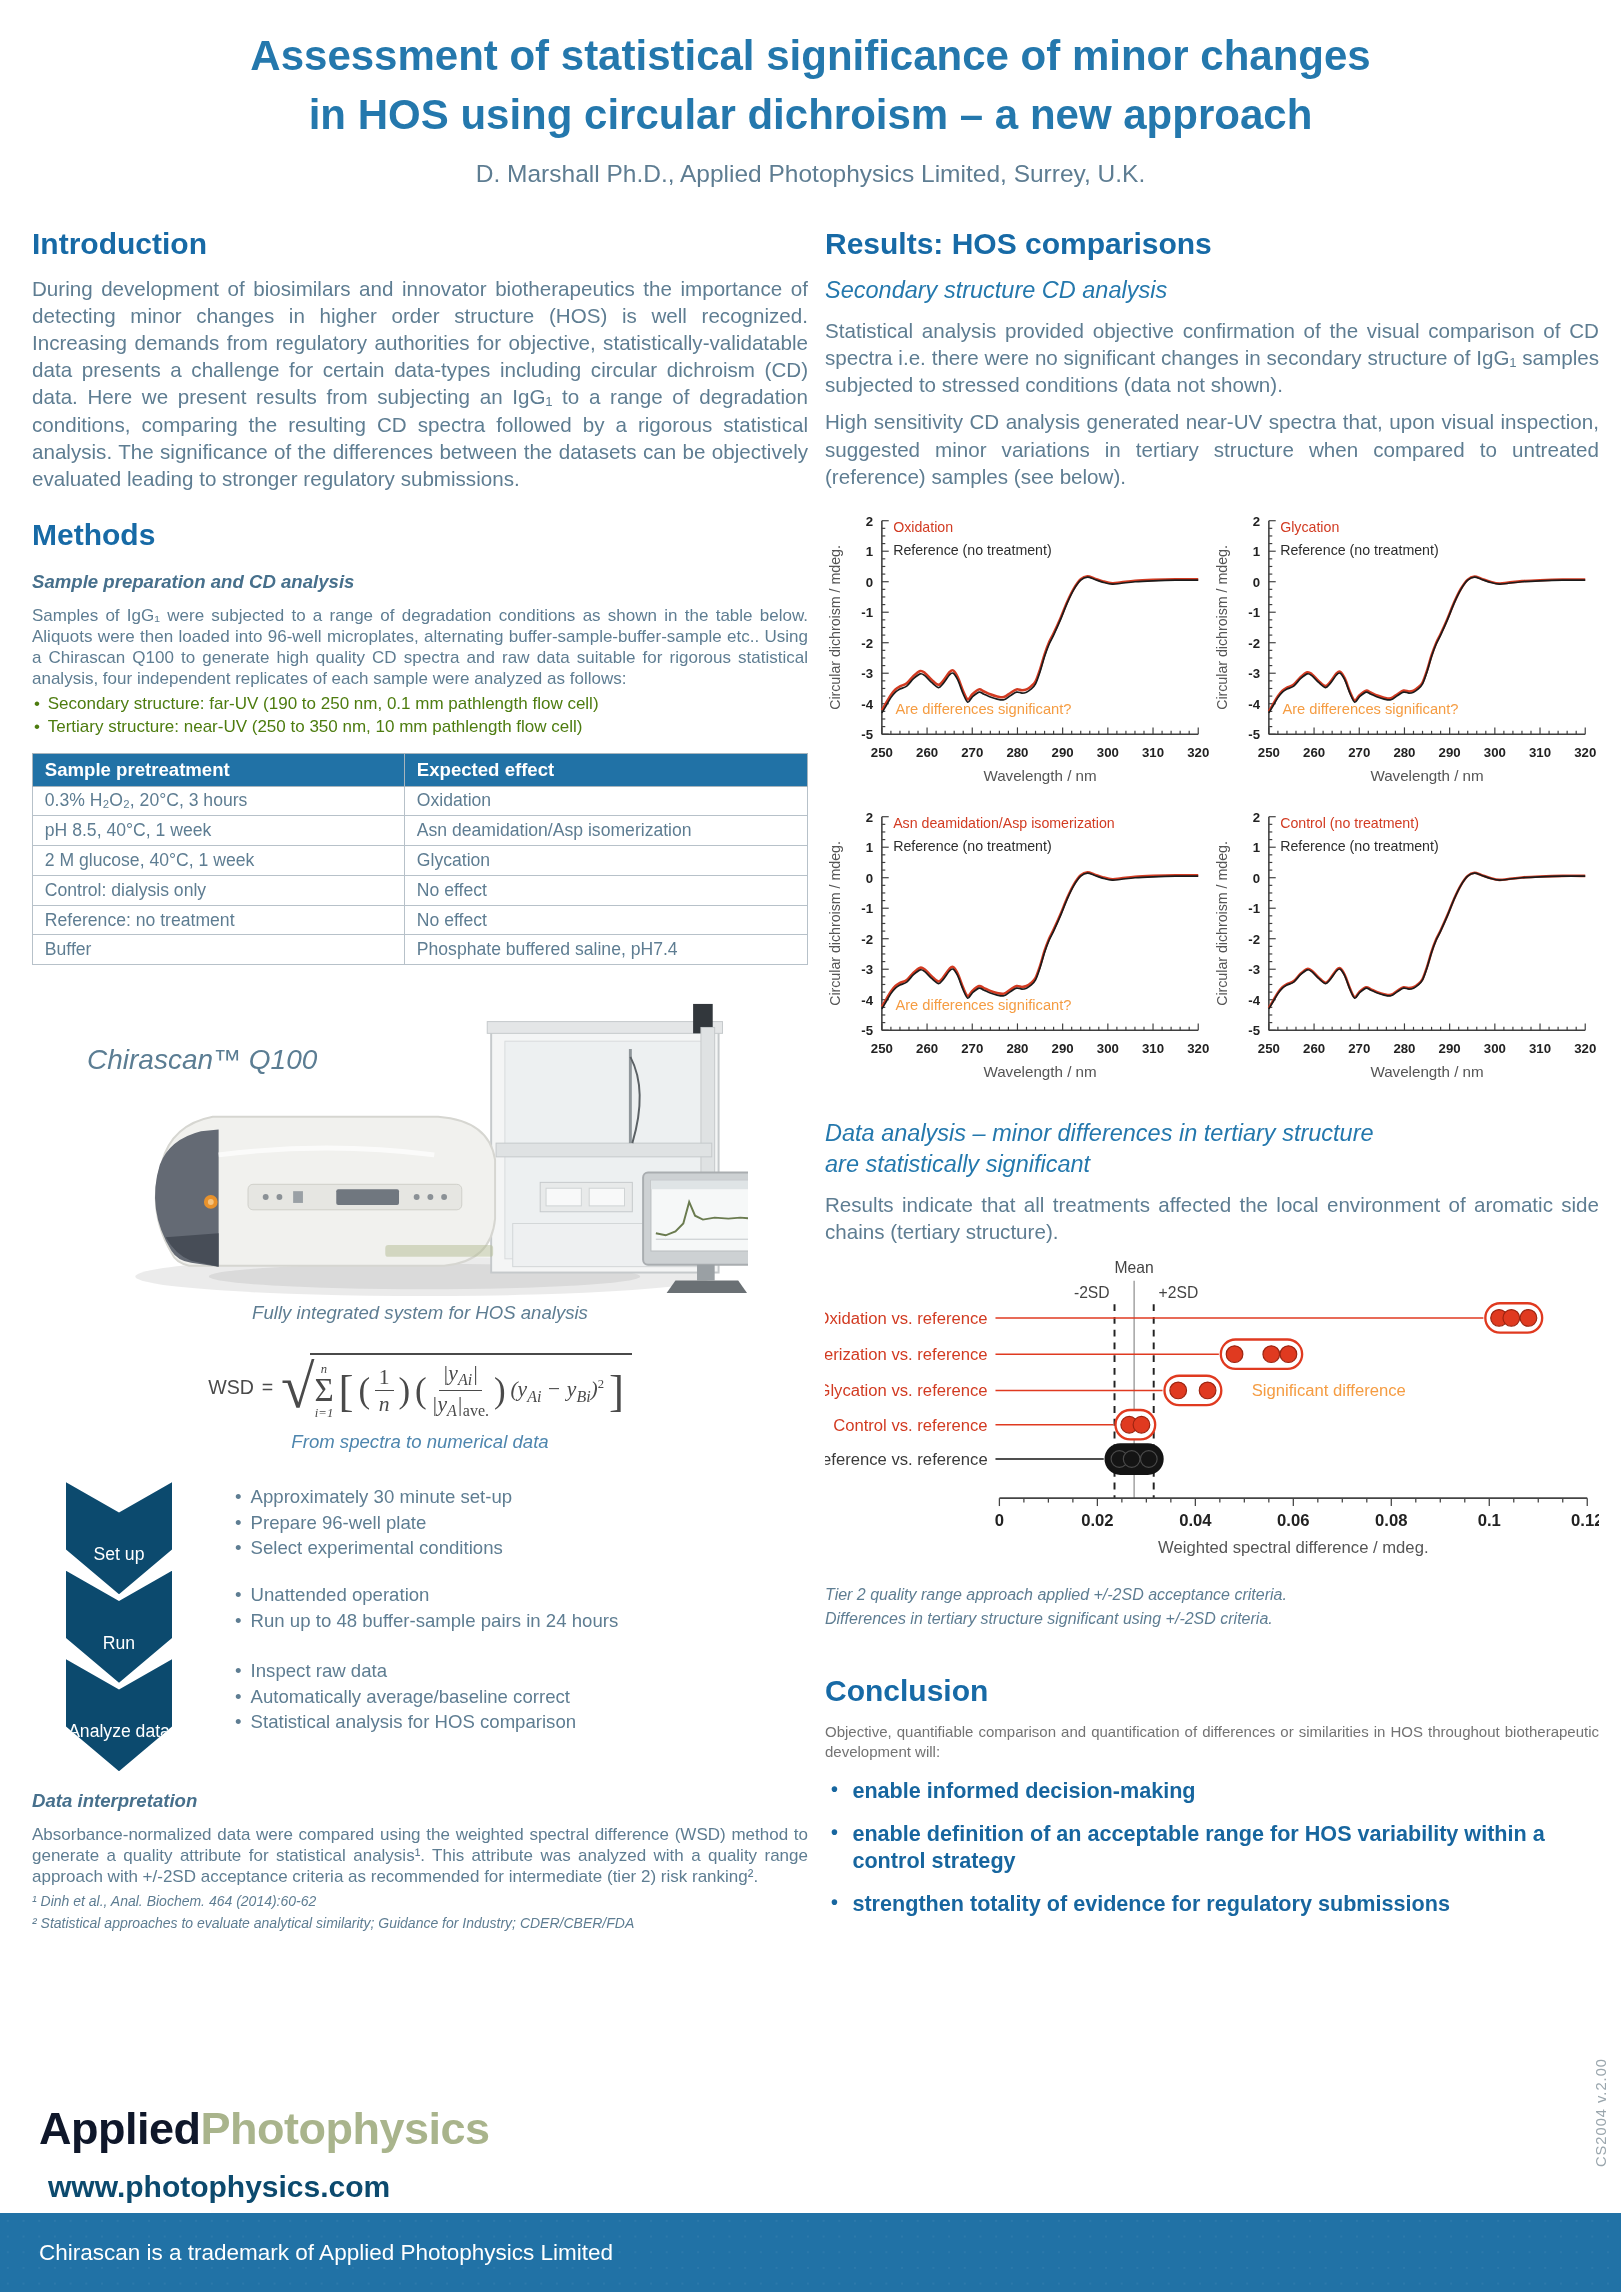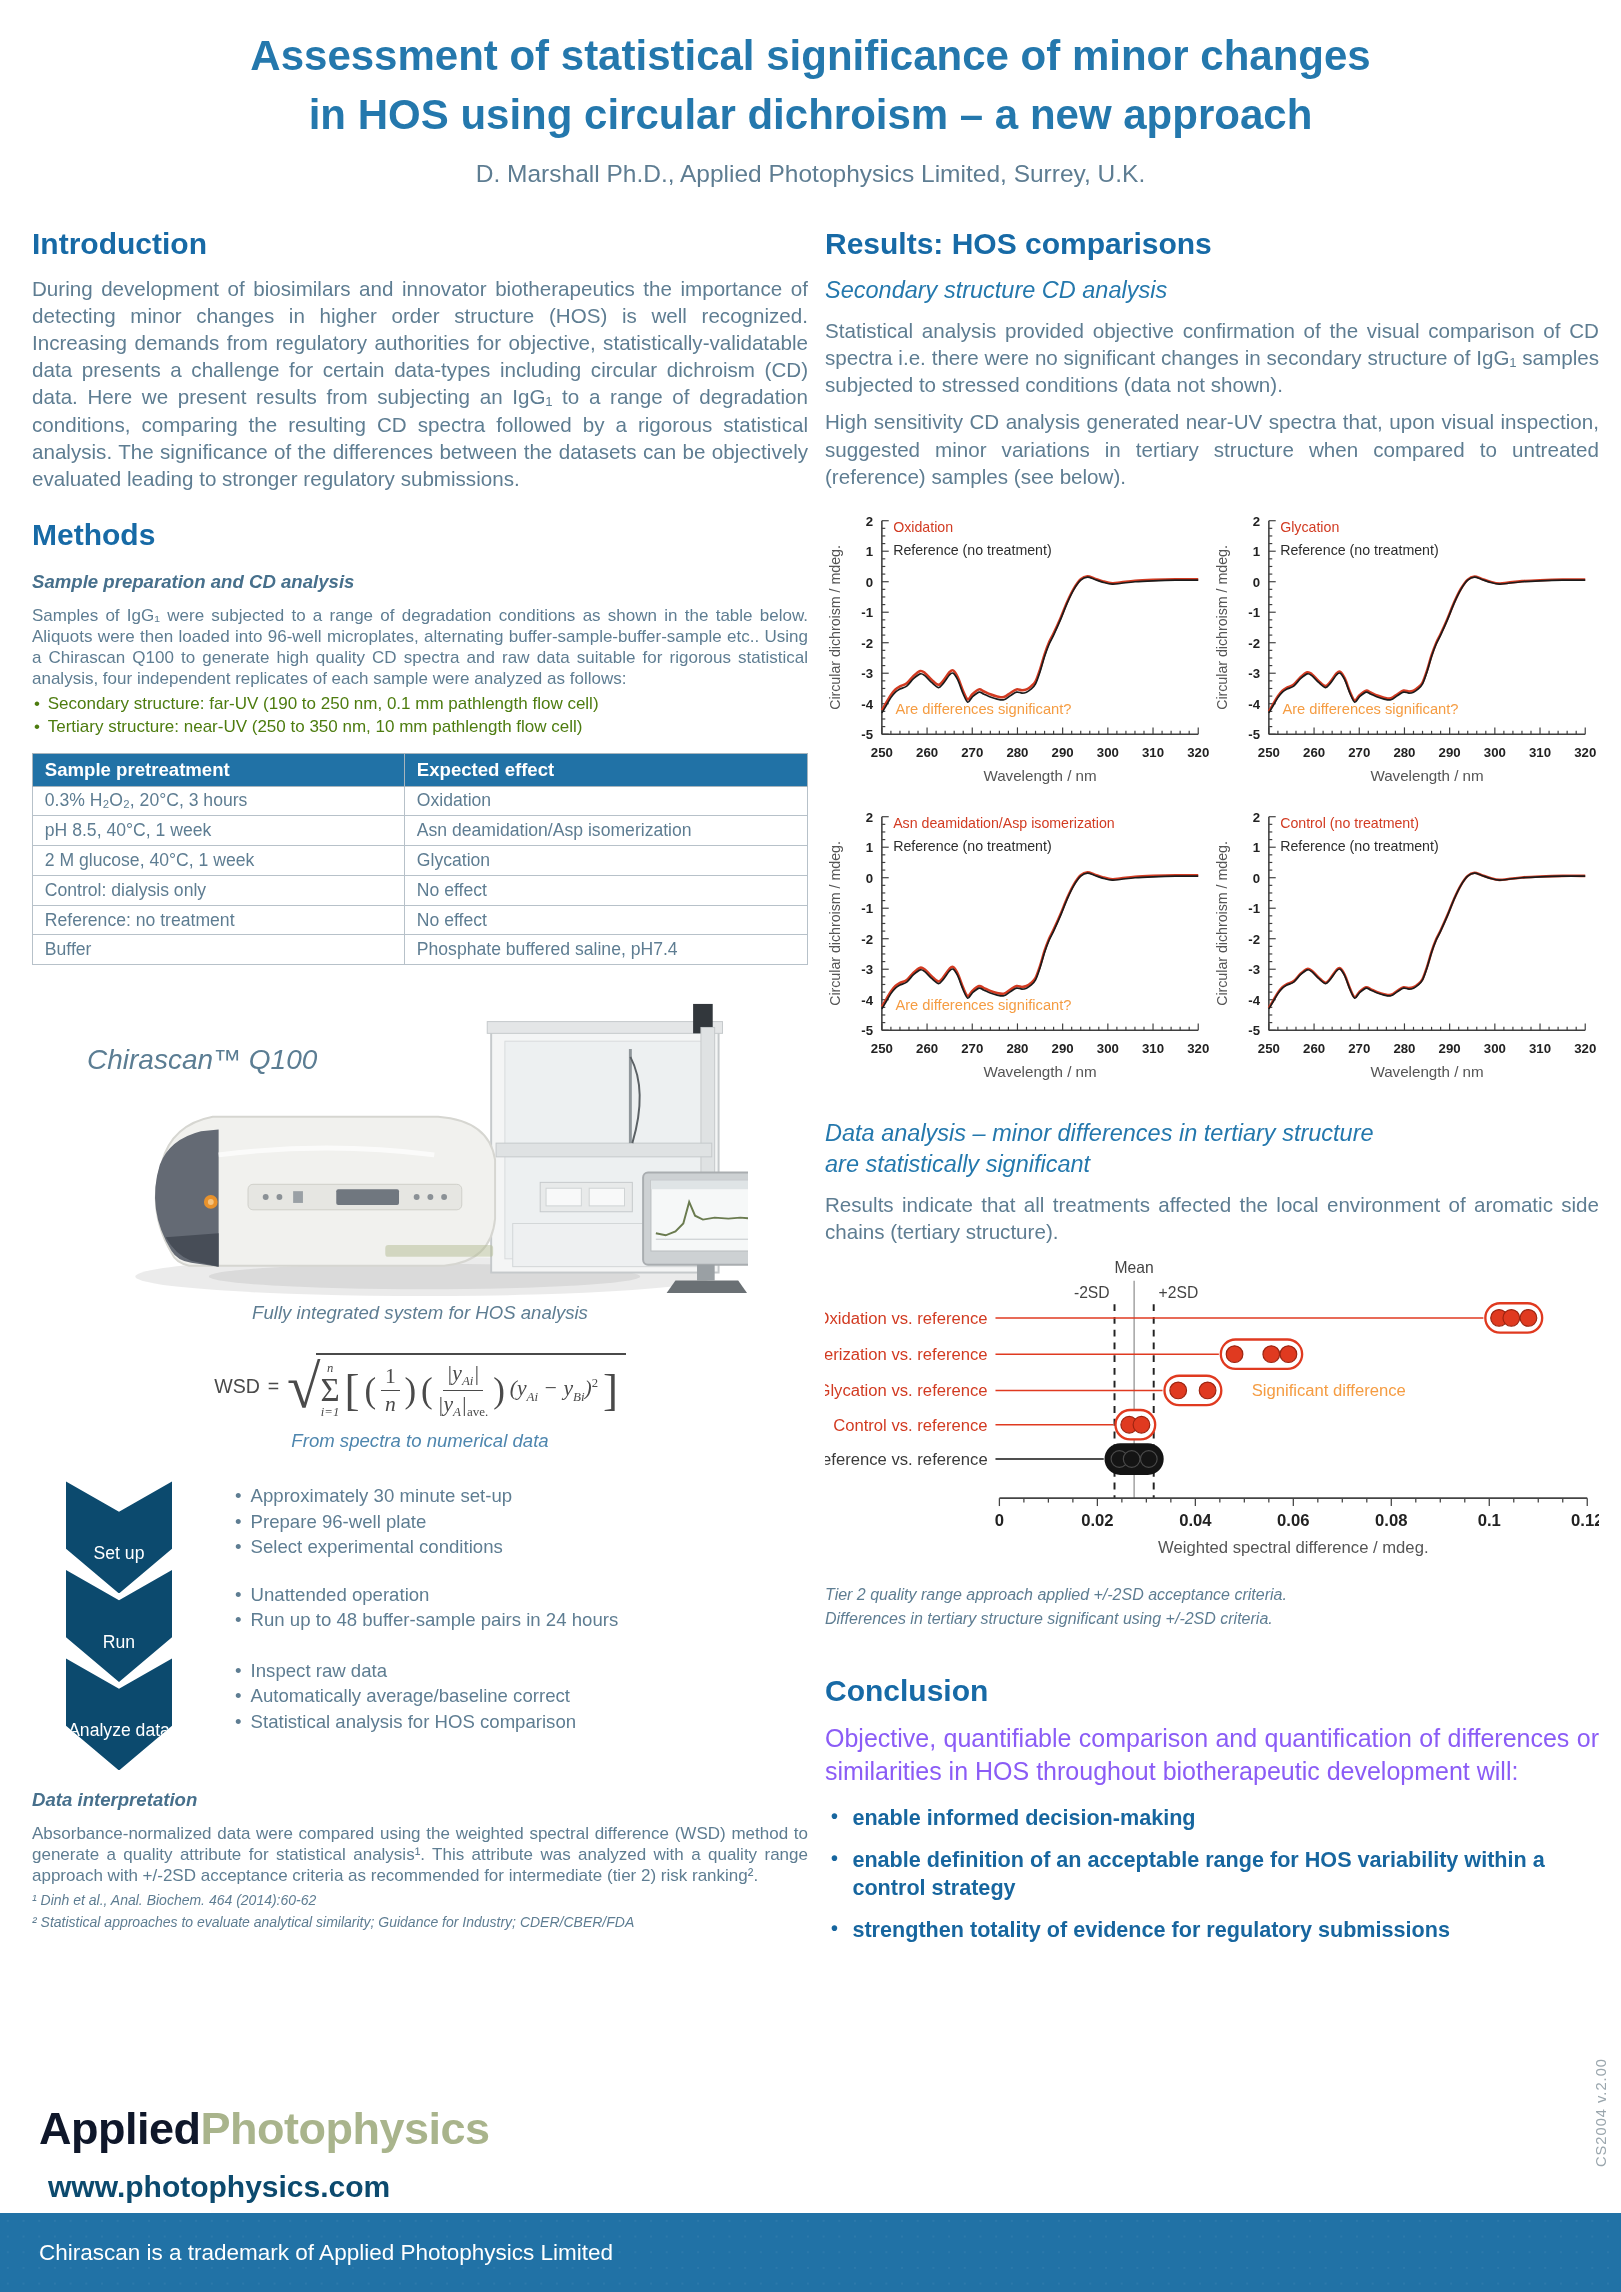--- a/index.html
+++ b/index.html
@@ -34,21 +34,21 @@
   .instrument svg{position:absolute;left:69px;top:19.6px;}
   
   .formula{margin-top:29px;display:flex;justify-content:center;align-items:center;
            color:#4a4a4a;font-family:"Liberation Serif",serif;font-size:21.6px;}
   .f-roman{font-family:"Liberation Sans",sans-serif;font-size:19.6px;text-align:right;}
   .f-eq{margin:0 7.8px;}
   .f-rad{font-size:61px;line-height:0.82;font-weight:normal;margin-right:-4.9px;}
   .f-vinc{border-top:2.2px solid #4a4a4a;display:inline-flex;align-items:center;gap:4.9px;
           padding:5.9px 7.8px 0 4.9px;}
   .f-it{font-style:italic;}
-  sub{font-size:13px;}
+  sub{font-size:16px;}
   sup{font-size:12.7px;}
   .f-sigma-stack{display:inline-flex;flex-direction:column;align-items:center;line-height:1;}
   .s-top{font-size:12.7px;}
   .s-mid{font-size:33px;line-height:0.95;}
   .s-bot{font-size:12.7px;}
   .f-big{font-size:45px;font-weight:200;line-height:0.9;font-family:"Liberation Serif",serif;}
   .f-big2{font-size:35px;line-height:0.9;font-family:"Liberation Serif",serif;}
   .frac{display:inline-flex;flex-direction:column;align-items:center;line-height:1.15;}
   .frac .num{border-bottom:1.6px solid #4a4a4a;padding:0 3.9px 1px 3.9px;}
   .frac .den{padding-top:1px;}
@@ -64,21 +64,21 @@
   .wf-bullets li{position:relative;padding-left:17.6px;font-size:18.6px;line-height:1.37;color:#5e7d92;}
   .wf-bullets li::before{content:"•";position:absolute;left:2px;}
   
   .footnote{font-size:14px;font-style:italic;color:#5e7d92;line-height:1.55;margin:0;}
   
   .cd-grid{display:grid;grid-template-columns:1fr 1fr;row-gap:9.8px;margin-top:17.6px;}
   .chart-cell{width:387px;height:286px;}
   .wsd-wrap{margin-top:9.8px;}
   .tier-caption{font-size:16px;font-style:italic;color:#5e7d92;line-height:1.5;margin-top:11.8px;}
   
-  p.concl{font-size:25px;line-height:1.33;color:#8b5cf6;text-align:justify;margin:0 0 15.7px 0;}
+  p.concl{font-size:15px;line-height:1.33;color:#737373;text-align:justify;margin:0 0 15.7px 0;}
   .c-item{position:relative;padding-left:27.4px;font-size:21.6px;font-weight:bold;color:#17669f;
           line-height:1.28;margin-bottom:14.7px;}
   .c-item::before{content:"•";position:absolute;left:5.9px;font-size:19.6px;}
   
   .logo{position:absolute;left:39px;top:2103px;font-size:45px;font-weight:bold;letter-spacing:-0.5px;}
   .logo .p1{color:#0f172a;}
   .logo .p2{color:#a9b48c;}
   .url{position:absolute;left:48px;top:2170px;font-size:30px;font-weight:bold;color:#0c4a6e;}
   .side-code{position:absolute;right:11.8px;top:2058px;writing-mode:vertical-rl;transform:rotate(180deg);
              color:#9aa6ad;font-size:14.7px;letter-spacing:1px;}

